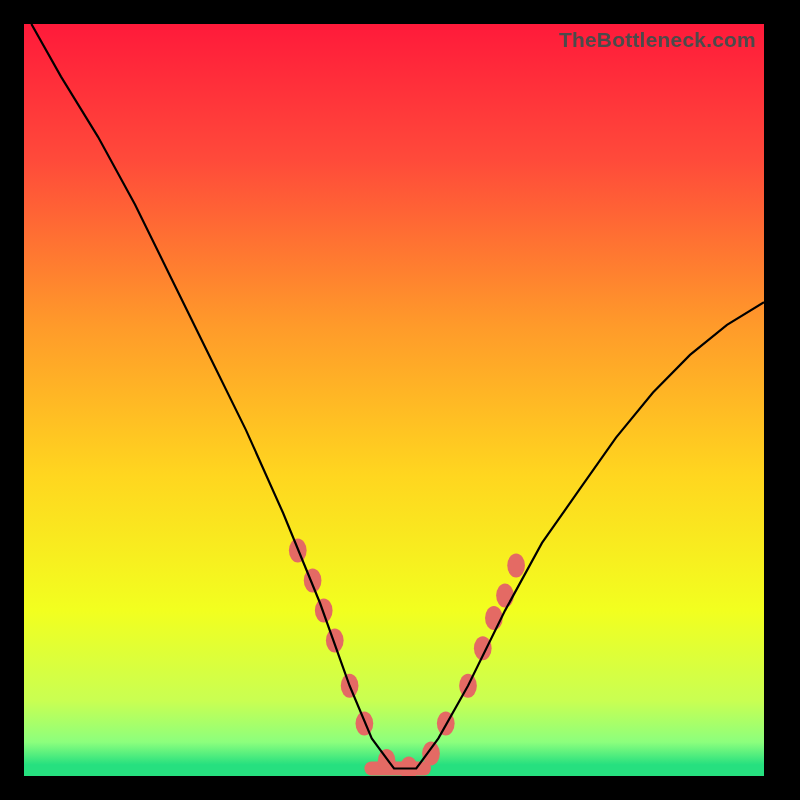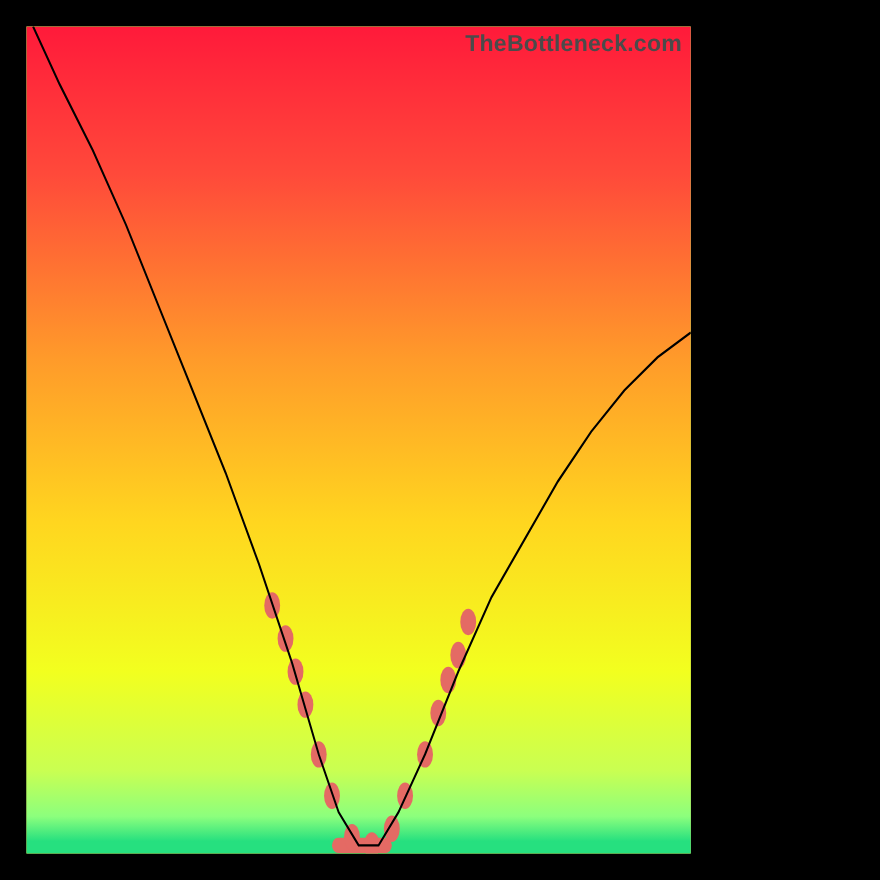--- a/index.html
+++ b/index.html
@@ -8,23 +8,23 @@
     width: 800px;
     height: 800px;
     background: #000;
     overflow: hidden;
     font-family: Arial, Helvetica, sans-serif;
   }
   .frame {
     position: absolute;
     left: 24px;
     top: 24px;
-    width: 604px;
+    width: 740px;
     height: 752px;
-    background: #bef264;
+    background: #84cc16;
   }
   .gradient {
     position: absolute;
     left: 0;
     top: 0;
     width: 100%;
     height: 100%;
   }
   .watermark {
     position: absolute;

